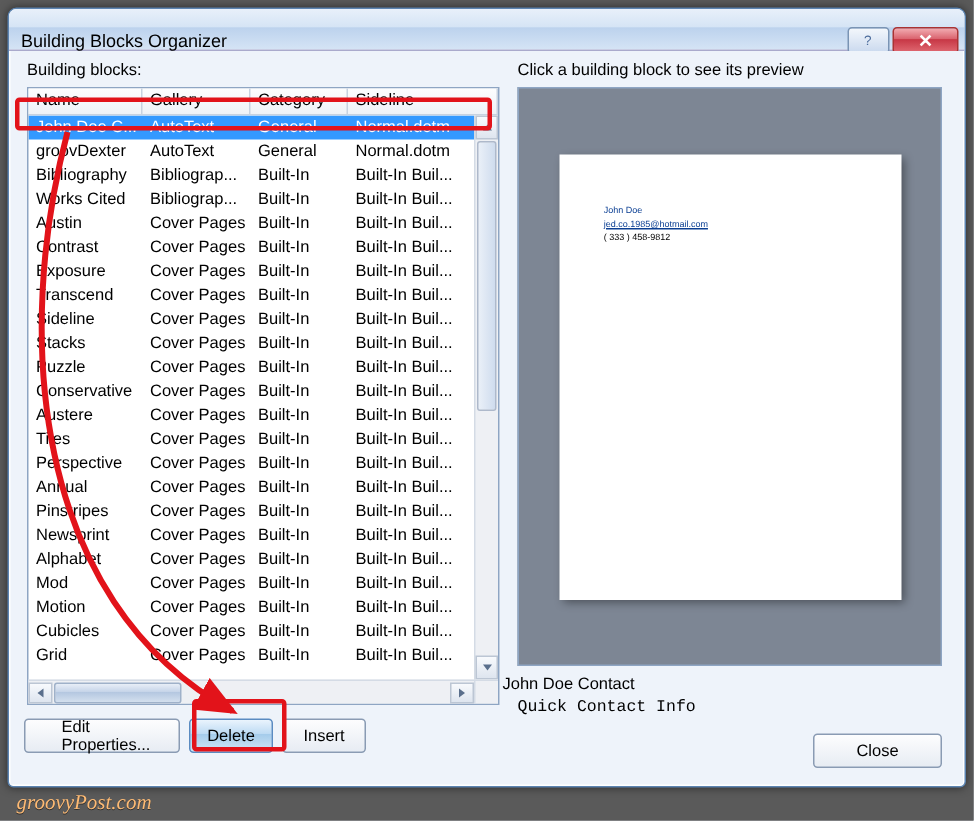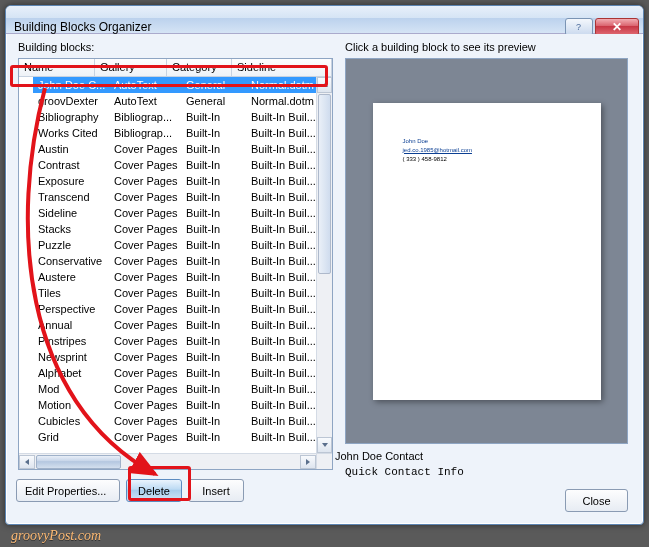--- a/index.html
+++ b/index.html
@@ -10,41 +10,41 @@
   .winbtn { width: 28px; height: 18px; margin-left: 2px; border: 1px solid #7a94b4; border-radius: 3px; background: linear-gradient(to bottom,#f3f7fc,#cad9ee); display:flex; align-items:center; justify-content:center; cursor:pointer; }
   .winbtn.close { width: 44px; background: linear-gradient(to bottom,#f2acb2,#d9606b 45%,#c73745 46%,#e06a73); border-color:#a33; color:#fff; font-weight:bold; font-size:12px;}
   .winbtn svg { width:10px; height:10px; }
   .client { position: absolute; left:1px; right:1px; top:28px; bottom:1px; background: #eef3fa; }
   .lbl-blocks { position:absolute; left:11px; top:7px; }
   .lbl-preview { position:absolute; left:338px; top:7px; }
   .listframe { position:absolute; left:11px; top:24px; width:315px; height:412px; border:1px solid #8ea5c3; background:#fff; }
   .cols { display:flex; height:18px; background:linear-gradient(to bottom,#fdfdfe,#eef2f7); border-bottom:1px solid #c7d2e0; }
   .colh { border-right:1px solid #c7d2e0; padding:2px 5px 0 5px; overflow:hidden; white-space:nowrap; cursor:pointer;}
   .c1{width:76px}.c2{width:72px}.c3{width:65px}.c4{flex:1}
-  .rows { position:absolute; top:18px; left:0; right:16px; bottom:16px; overflow:hidden;padding-left:14px;}
+  .rows { position:absolute; top:18px; left:0; right:16px; bottom:16px; overflow:hidden;}
   .row { display:flex; height:16px; line-height:16px; white-space:nowrap;}
   .row span { overflow:hidden; text-overflow:clip; padding-left:5px; display:block;}
   .row.sel { background:#3399ff; color:#fff; }
   .vscroll { position:absolute; top:18px; right:0; width:16px; bottom:16px; background:#eef0f4; border-left:1px solid #d4dbe5; }
   .vsbtn { height:16px; background:linear-gradient(to bottom,#f8fafd,#dee5ef); border:1px solid #bcc6d4; display:flex; align-items:center; justify-content:center;}
   .vsthumb { position:absolute; left:1px; right:1px; top:17px; height:180px; background:linear-gradient(to right,#eaf0f8,#cfdcee); border:1px solid #aeb9cb; border-radius:2px;}
   .hscroll { position:absolute; left:0; right:16px; bottom:0; height:16px; background:#eef0f4; border-top:1px solid #d4dbe5; display:flex; align-items:center;}
   .hsbtn { width:16px; height:14px; background:linear-gradient(to bottom,#f8fafd,#dee5ef); border:1px solid #bcc6d4; display:flex; align-items:center; justify-content:center;}
   .hsthumb { flex:0 0 85px; height:14px; margin-left:1px; background:linear-gradient(to bottom,#e8eef7,#c4d3e8 45%,#b4c7e0 46%,#d3dfee); border:1px solid #9fb1c9; border-radius:2px;}
   .corner { position:absolute; right:0; bottom:0; width:16px; height:16px; background:#eef0f4; border-left:1px solid #d4dbe5; border-top:1px solid #d4dbe5;}
   .btnrow { position:absolute; left:9px; top:445px; display:flex; gap:6px; }
-  .btn { height:23px; padding: 0 8px; border:1px solid #8a9bb3; background:linear-gradient(to bottom,#fdfdfe,#e7ecf3); cursor:pointer; font-size:11px; display:flex; align-items:center; border-radius:3px;}
+  .btn { height:23px; padding: 0 24px; border:1px solid #8a9bb3; background:linear-gradient(to bottom,#fdfdfe,#e7ecf3); cursor:pointer; font-size:11px; display:flex; align-items:center; border-radius:3px;}
   .btn.hl { background:linear-gradient(to bottom,#eaf4fd,#bcdaf3 45%,#a5cceb 46%,#d0e6f7); border-color:#5b8bc1;}
   .previewframe { position:absolute; left:338px; top:24px; width:283px; height:386px; border:1px solid #8ea5c3; background:#7d8694; display:flex; align-items:center; justify-content:center;}
   .page { width:228px; height:297px; background:#fff; box-shadow:2px 2px 6px rgba(0,0,0,0.4); padding:34px 30px; font-size:6px; line-height:9px;}
   .page .pname{color:#0b3f93;}
   .page .pmail{color:#0b3f93; text-decoration:underline;}
   .previewname { position:absolute; left:328px; top:416px; }
   .previewdesc { position:absolute; left:338px; top:432px;font-family:Liberation Mono, monospace; }
-  .closebtn { position:absolute; right:14px; bottom:11px; width:63px;}
+  .closebtn { position:absolute; right:14px; bottom:11px; width:86px;}
   .watermark { position:absolute; left:11px; bottom:3px; color:#fdba74; font-size:14px; font-style:italic; font-family:Georgia,serif; text-shadow:0 1px 0 #2e2e2e;}
   
   .hl-row { position:absolute; left:10px; top:65px; width:318px; height:22px; border:3px solid #e2131a; border-radius:3px; pointer-events:none;}
   .hl-del { position:absolute; left:128px; top:466px; width:63px; height:35px; border:3px solid #e2131a; border-radius:3px; pointer-events:none;}
   .arrow { position:absolute; left:10px; top:80px; width:170px; height:400px; pointer-events:none; overflow:visible;}
 </style>
 </head>
 <body>
 
 <div class="window">

